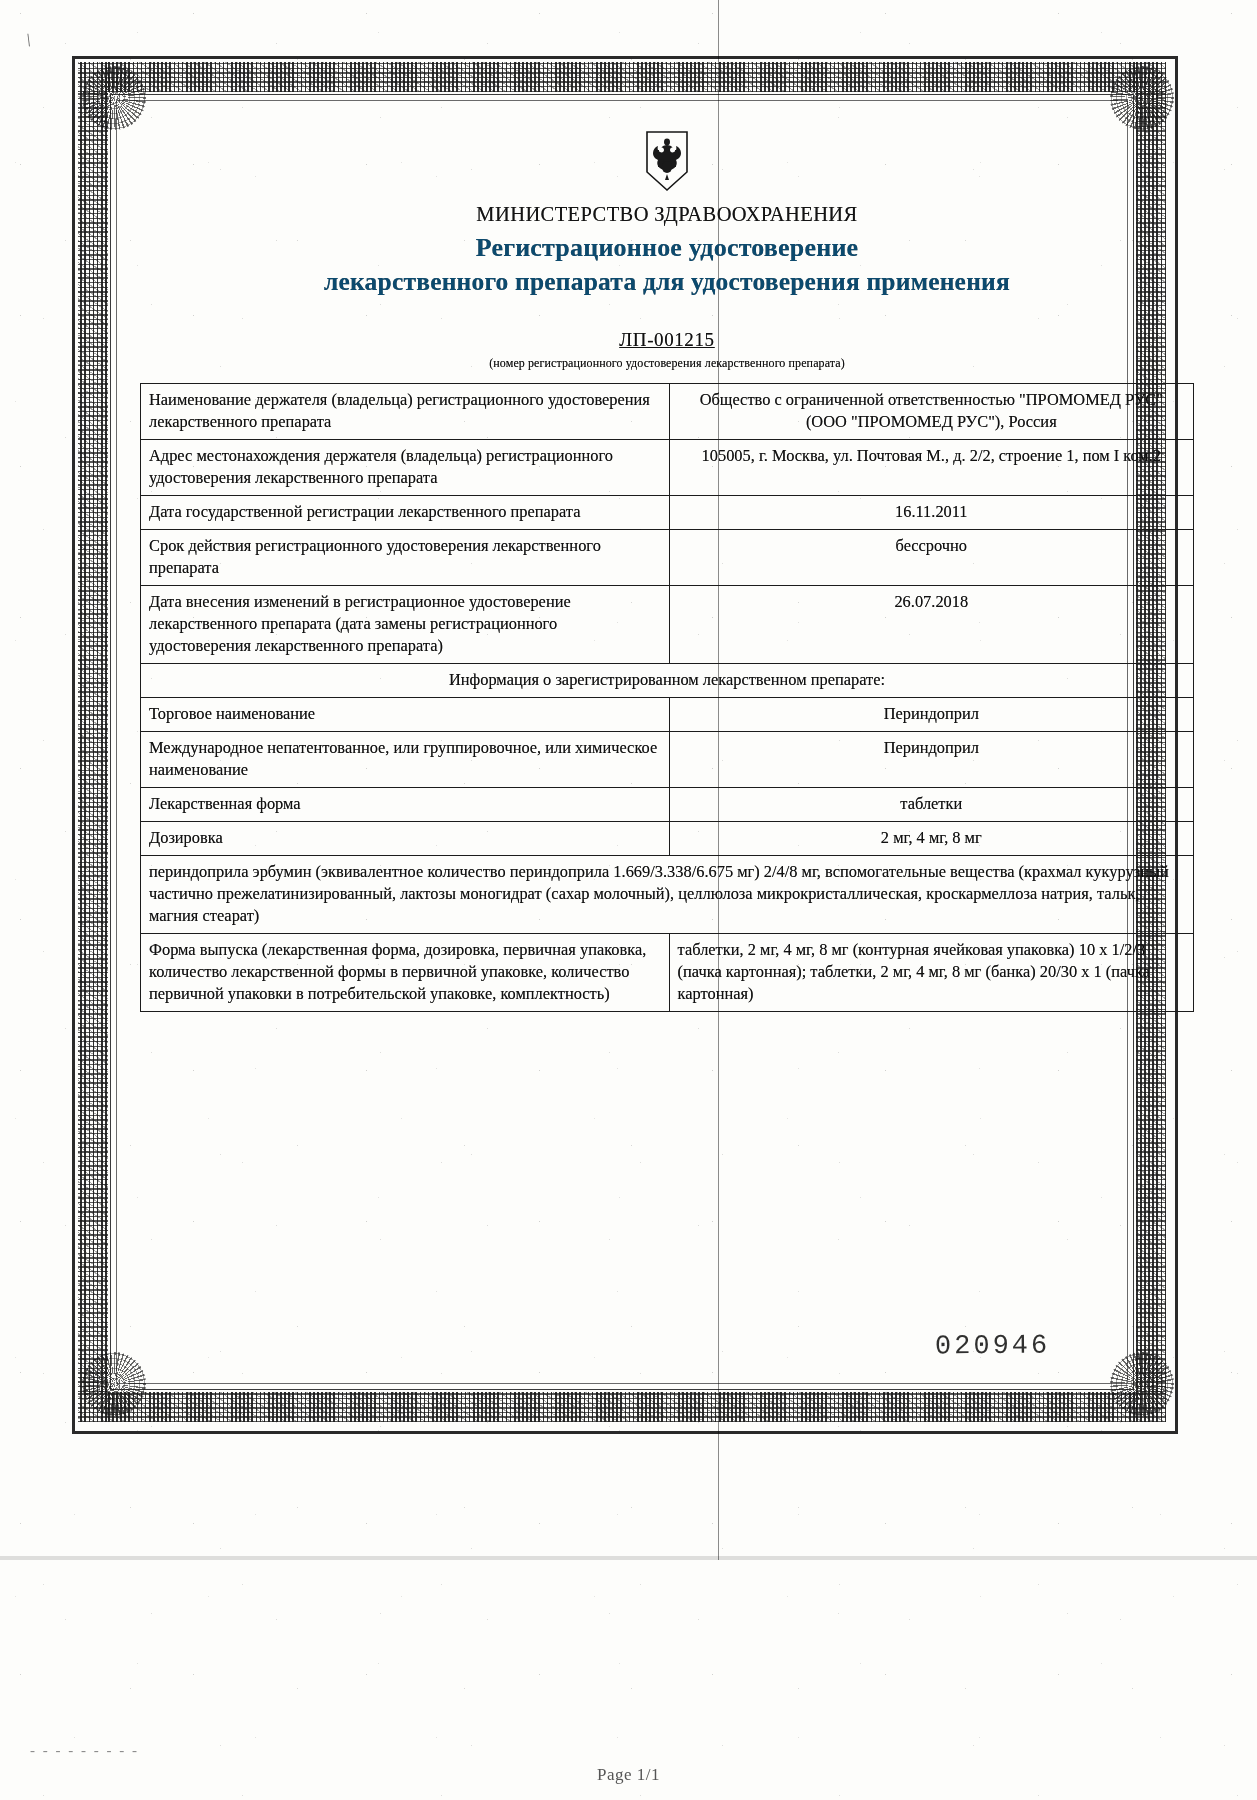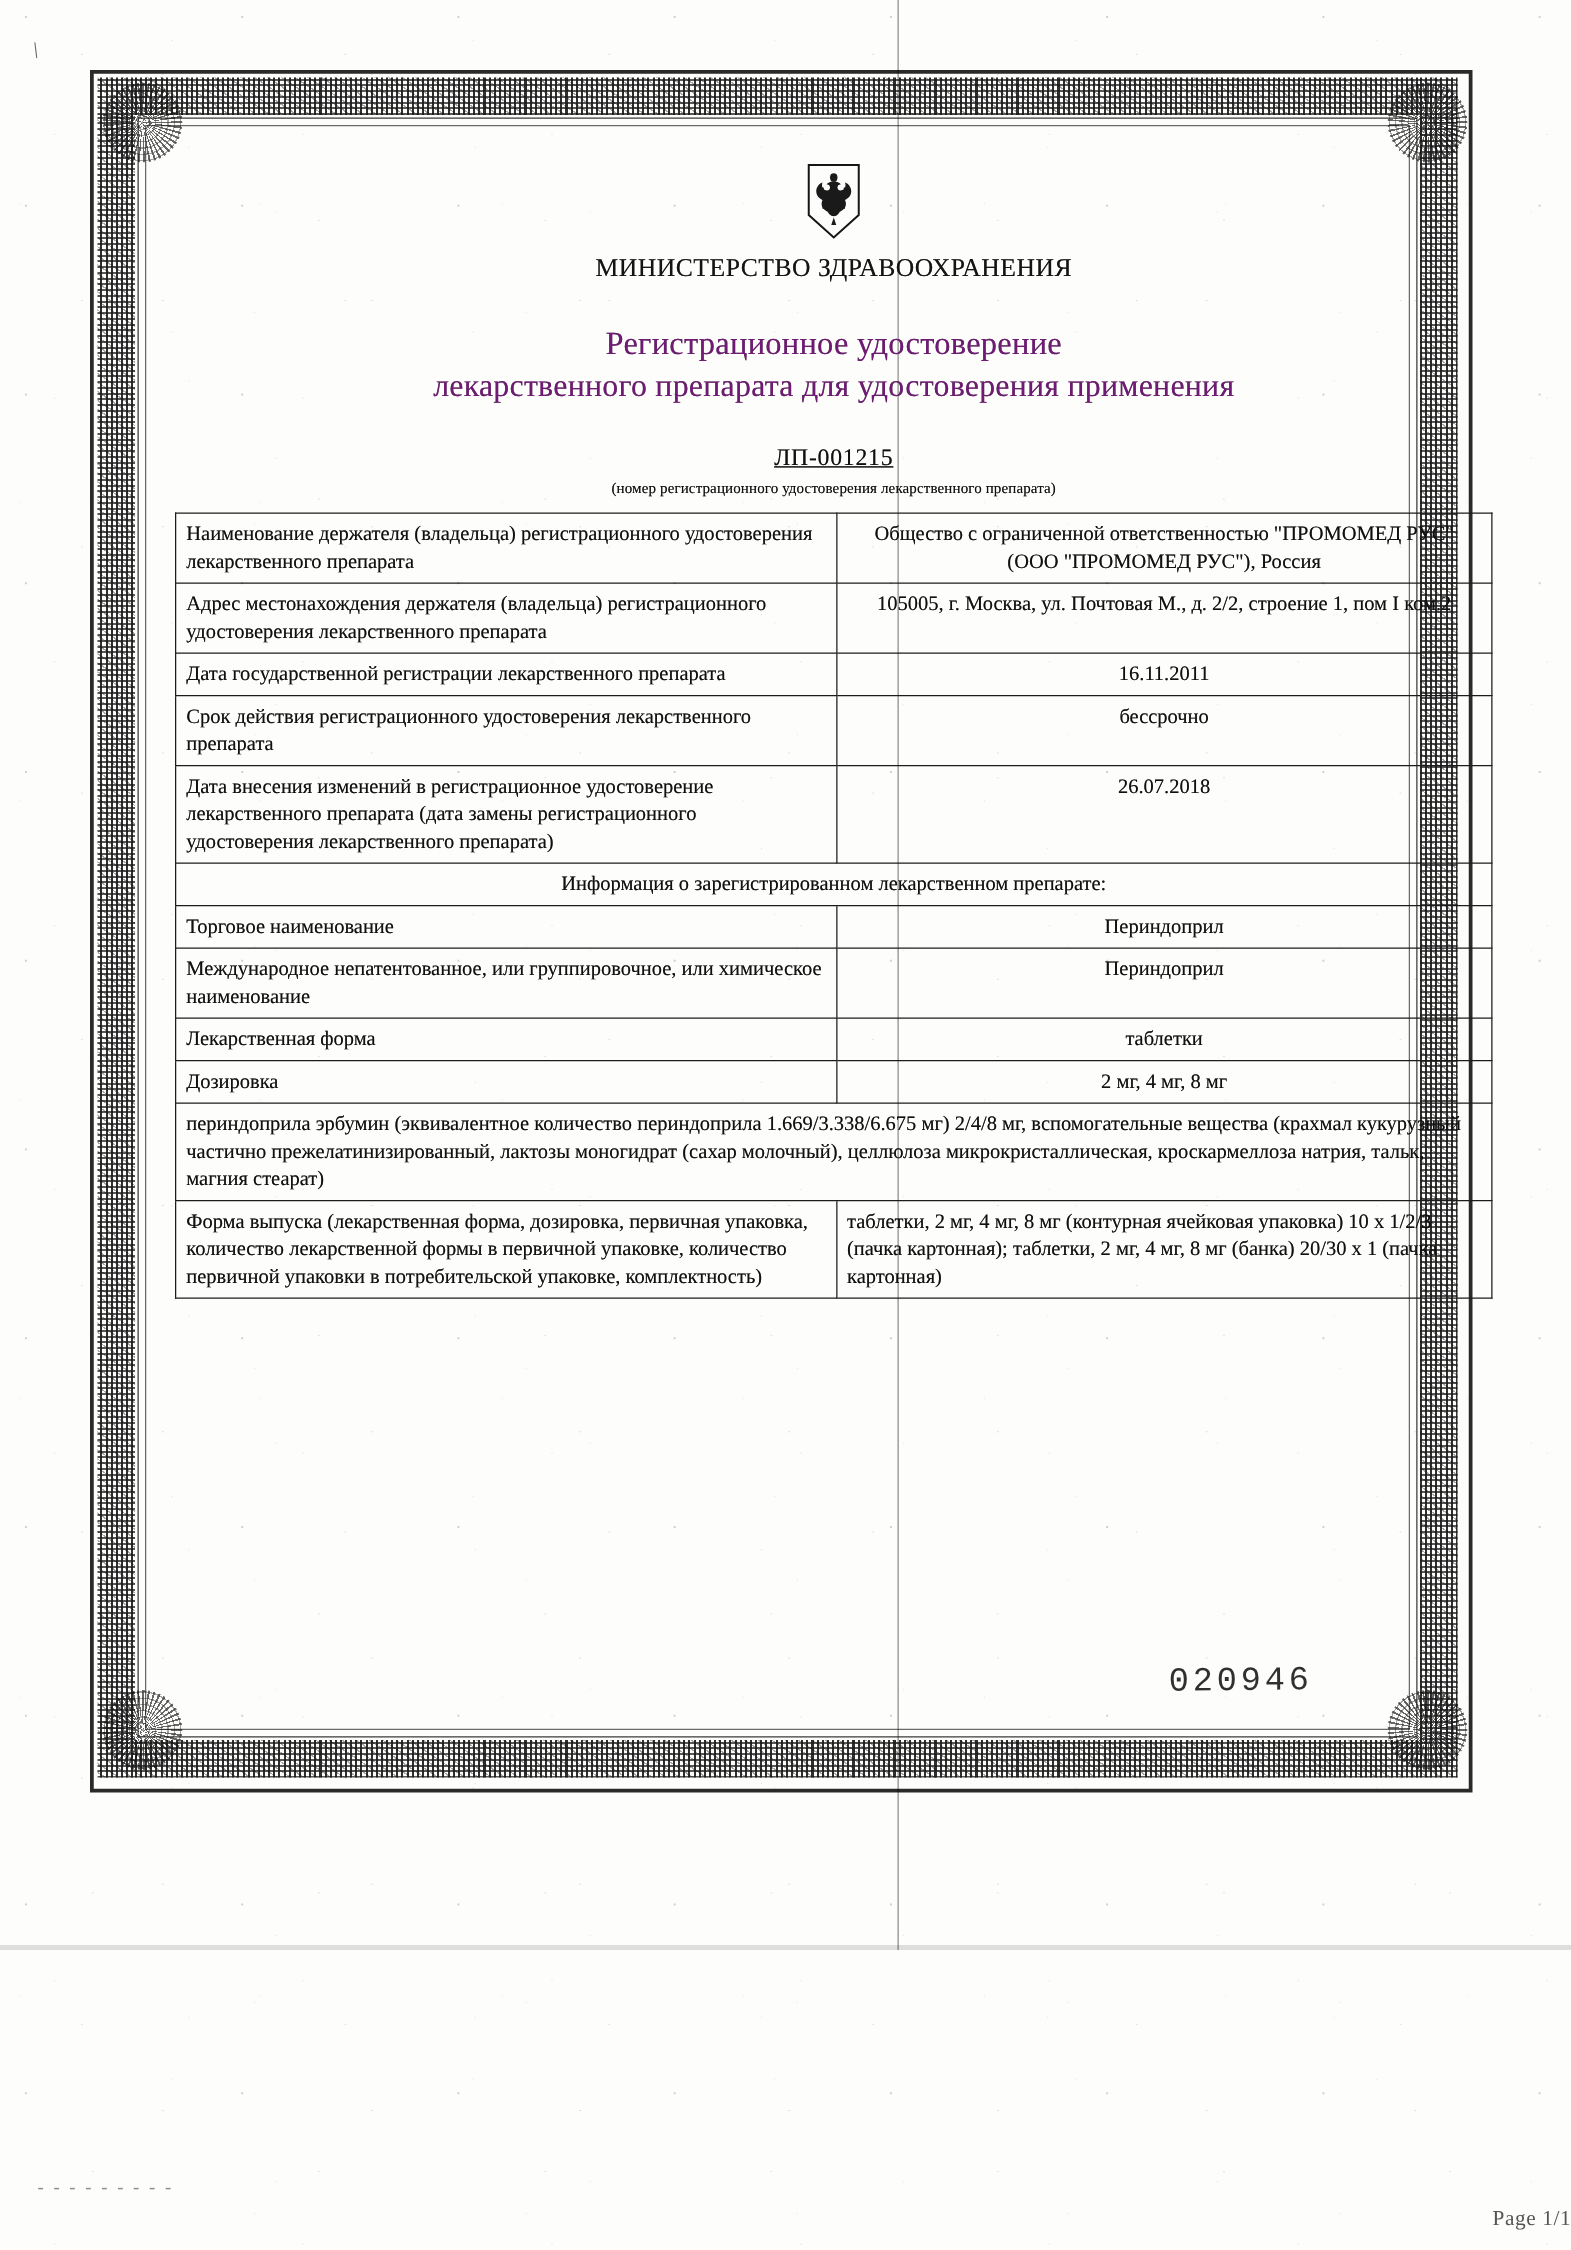--- a/index.html
+++ b/index.html
@@ -82,22 +82,22 @@
 
   
   #emblem-wrap{text-align:center;margin-bottom:6px;}
   #emblem{display:inline-block;width:46px;height:62px;}
 
   .ministry{
     text-align:center;font-size:20.5px;line-height:1.22;letter-spacing:.4px;
     color:#141414;
   }
   .cert-title{
-    text-align:center;font-weight:normal;margin-top:30px;
-    font-size:26px;line-height:1.32;letter-spacing:.2px;color:#701a75;
+    text-align:center;font-weight:bold;margin-top:4px;
+    font-size:26px;line-height:1.32;letter-spacing:.2px;color:#0c4a6e;
   }
   .cert-title .l2{font-size:25.5px;}
   #reg-number{
     text-align:center;margin-top:30px;font-size:19px;
     text-decoration:underline;letter-spacing:.6px;
   }
   #reg-number-caption{
     text-align:center;margin-top:5px;font-size:12px;letter-spacing:.1px;
   }
 
@@ -125,21 +125,21 @@
   
   #serial-number{
     position:absolute;left:935px;top:1331px;
     font-family:"Liberation Mono","DejaVu Sans Mono",monospace;
     font-size:27px;letter-spacing:3px;color:#1a1a1a;
     transform:rotate(-.5deg);
     opacity:.9;
   }
   
   #page-footer{
-    position:absolute;left:0;top:1765px;width:1257px;text-align:right;
+    position:absolute;left:0;top:1765px;width:1257px;text-align:center;
     font-size:17px;color:#555;letter-spacing:.5px;
   }
   #footer-dashes{
     position:absolute;left:30px;top:1742px;
     font-size:15px;color:#8a8a8a;letter-spacing:2px;
   }
   
   #scan-bottom-edge{
     position:absolute;left:0;top:1556px;width:1257px;height:4px;
     background:rgba(0,0,0,.12);

